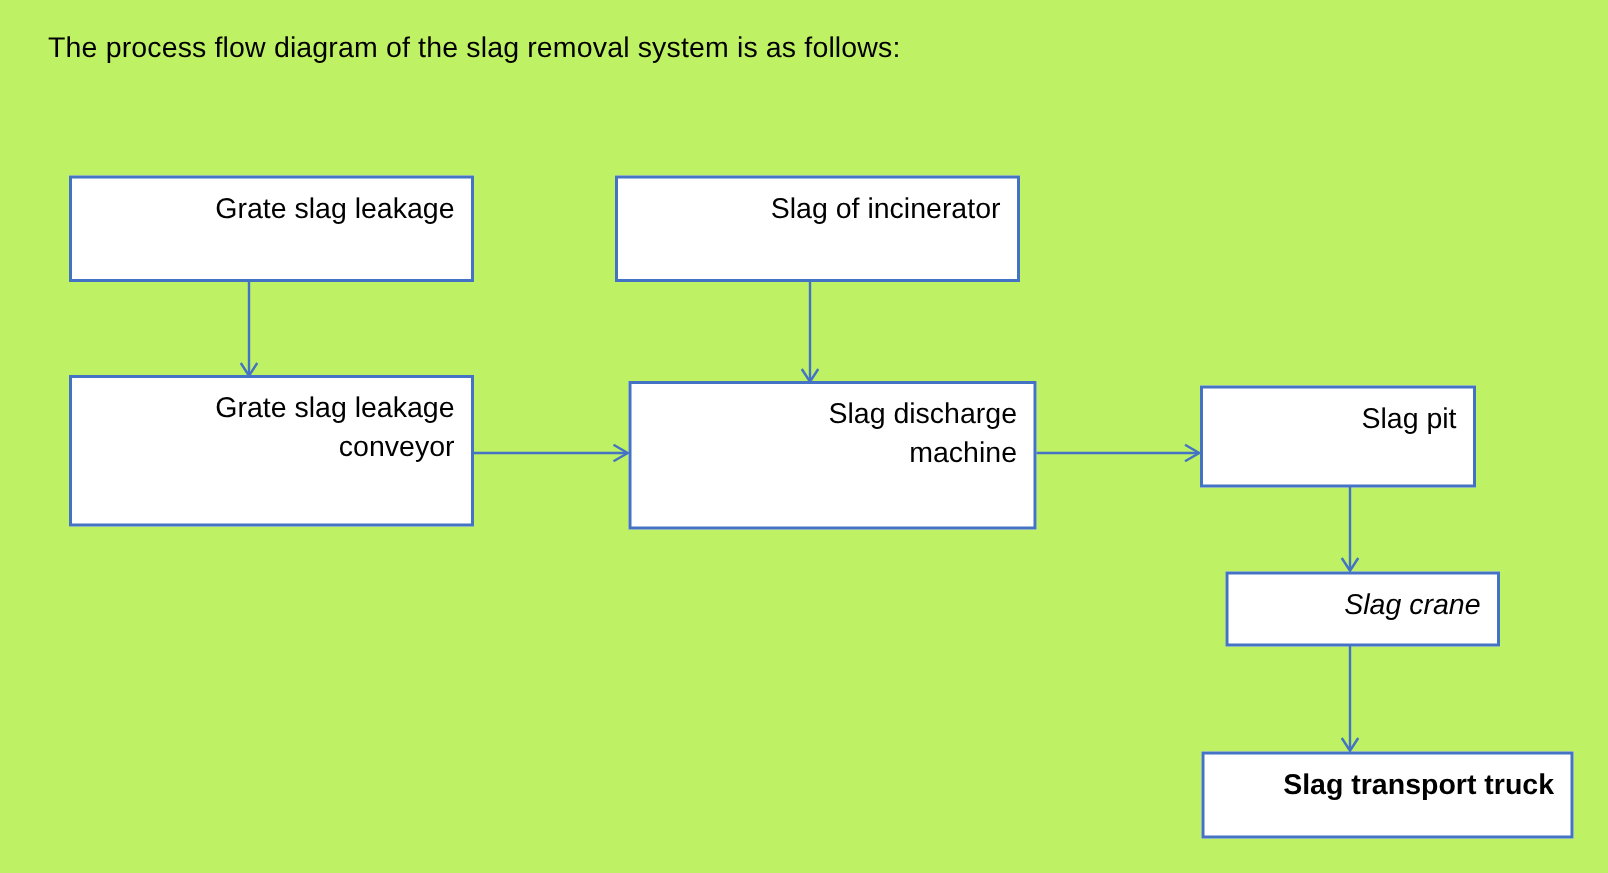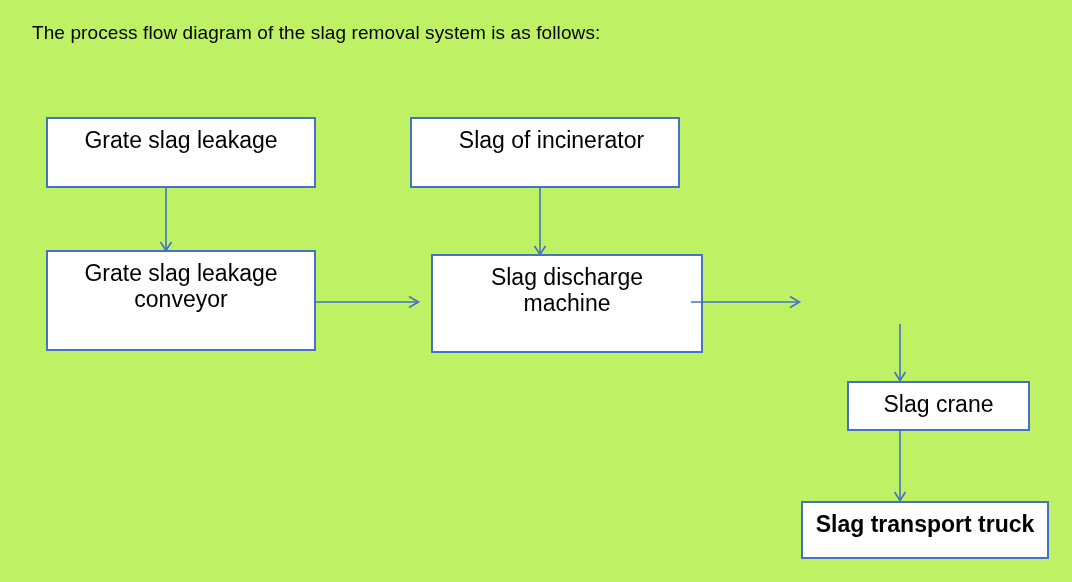--- a/index.html
+++ b/index.html
@@ -31,34 +31,34 @@
     letter-spacing: 0.1px;
   }
   .node {
     position: absolute;
     box-sizing: border-box;
     border: 2px solid #4472c4;
     background: #ffffff;
     padding: 8px 11px 0 11px;
   }
   .node-label {
-    font-size: 23px;
+    font-size: 19px;
     line-height: 26px;
     color: #000000;
     display: block;
-    text-align: center;
+    text-align: right;
     white-space: pre-line;
   }
   
   #node-grate-slag-leakage       { left: 46px;  top: 117px; width: 270px; height: 71px; }
   #node-slag-of-incinerator      { left: 410px; top: 117px; width: 270px; height: 71px; padding-left: 24px; }
   #node-grate-slag-leakage-conveyor { left: 46px;  top: 250px; width: 270px; height: 101px; }
-  #node-slag-discharge-machine   { left: 419px; top: 254px; width: 272px; height: 99px; margin-left: 12px; }
+  #node-slag-discharge-machine   { left: 419px; top: 254px; width: 272px; height: 99px; }
   #node-slag-pit                 { left: 800px; top: 257px; width: 184px; height: 68px; }
-  #node-slag-crane               { left: 847px; top: 381px; width: 183px; height: 50px; }
+  #node-slag-crane               { left: 817px; top: 381px; width: 183px; height: 50px; font-style: italic; }
   #node-slag-transport-truck     { left: 801px; top: 501px; width: 248px; height: 58px; font-weight: bold; }
 
   .connector {
     position: absolute;
     overflow: visible;
   }
   .connector svg {
     display: block;
     overflow: visible;
   }
@@ -100,20 +100,23 @@
   <div class="node" id="node-grate-slag-leakage-conveyor">
     <span class="node-label">Grate slag leakage
 conveyor</span>
   </div>
 
   <div class="node" id="node-slag-discharge-machine">
     <span class="node-label">Slag discharge
 machine</span>
   </div>
 
+  <div class="node" id="node-slag-pit">
+    <span class="node-label">Slag pit</span>
+  </div>
 
   <div class="node" id="node-slag-crane">
     <span class="node-label">Slag crane</span>
   </div>
 
   <div class="node" id="node-slag-transport-truck">
     <span class="node-label">Slag transport truck</span>
   </div>
 
   <div class="connector" id="conn-leakage-to-conveyor">

